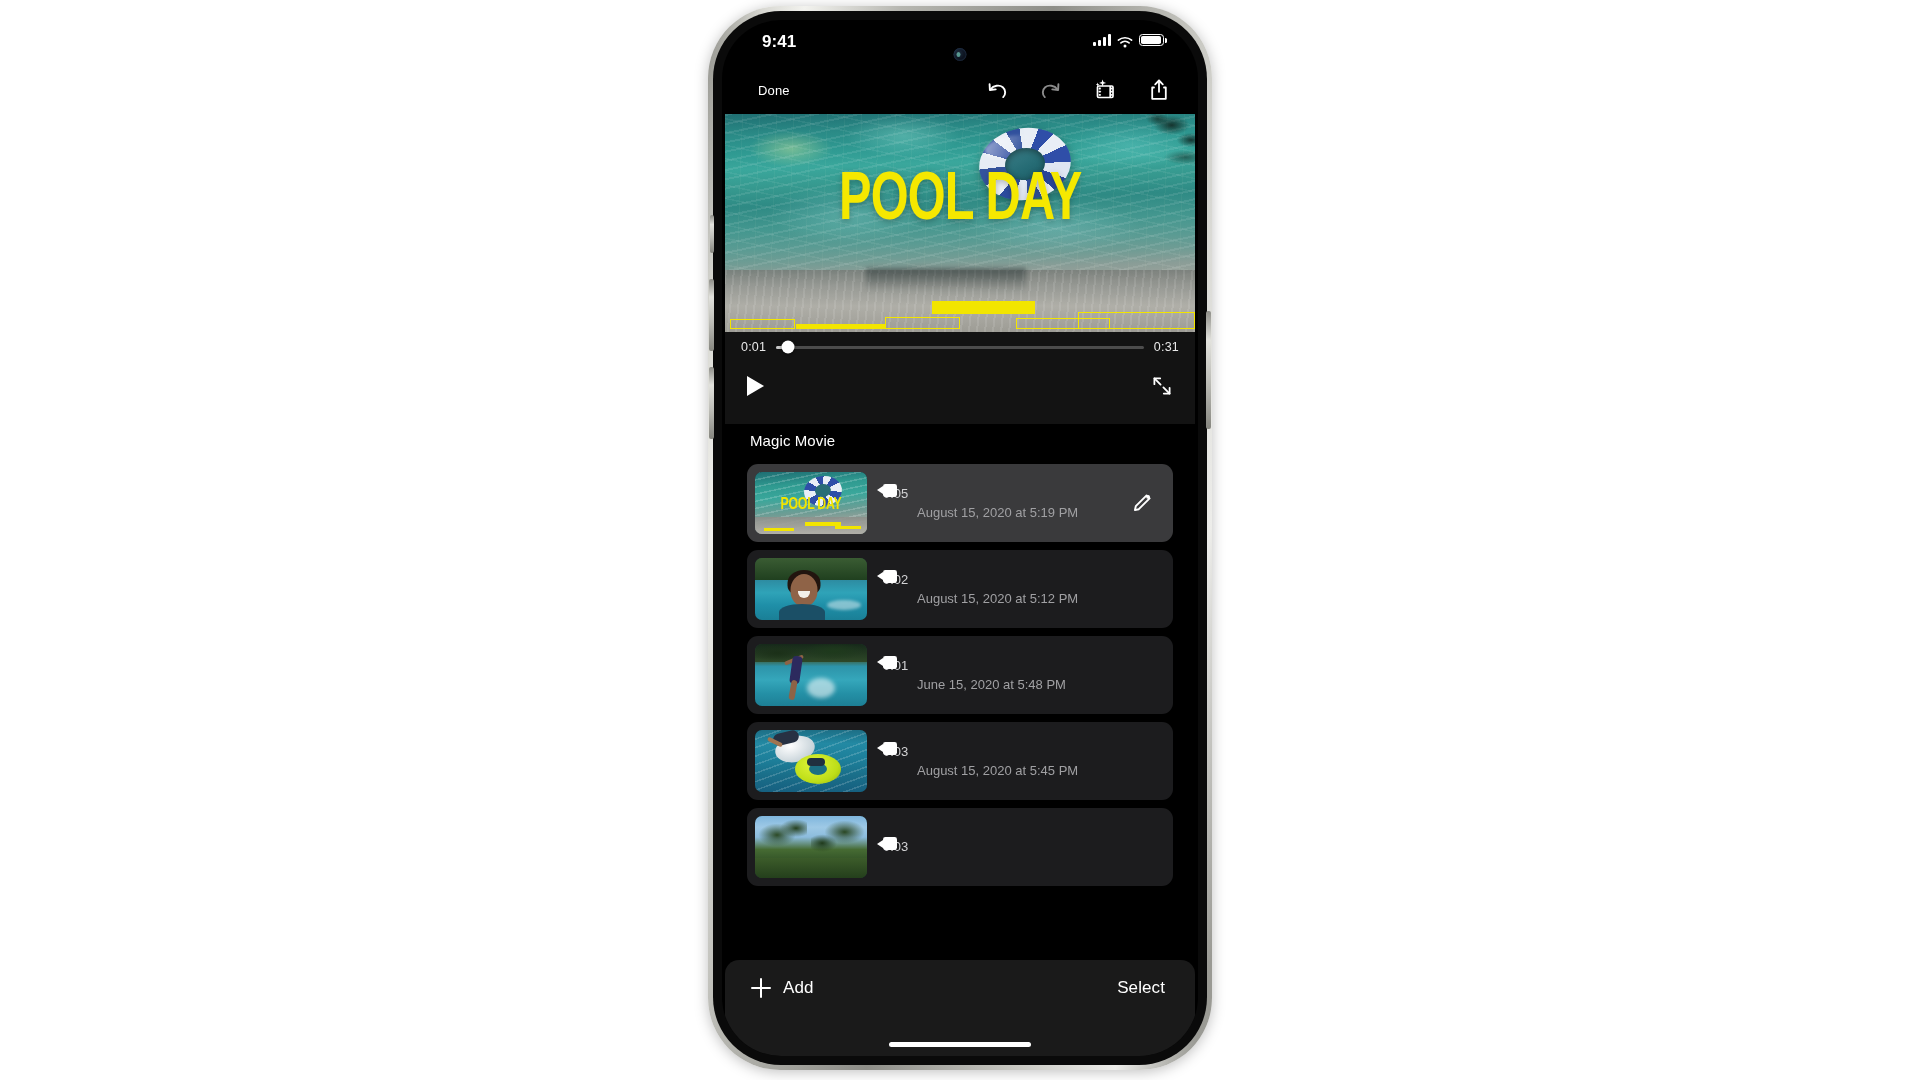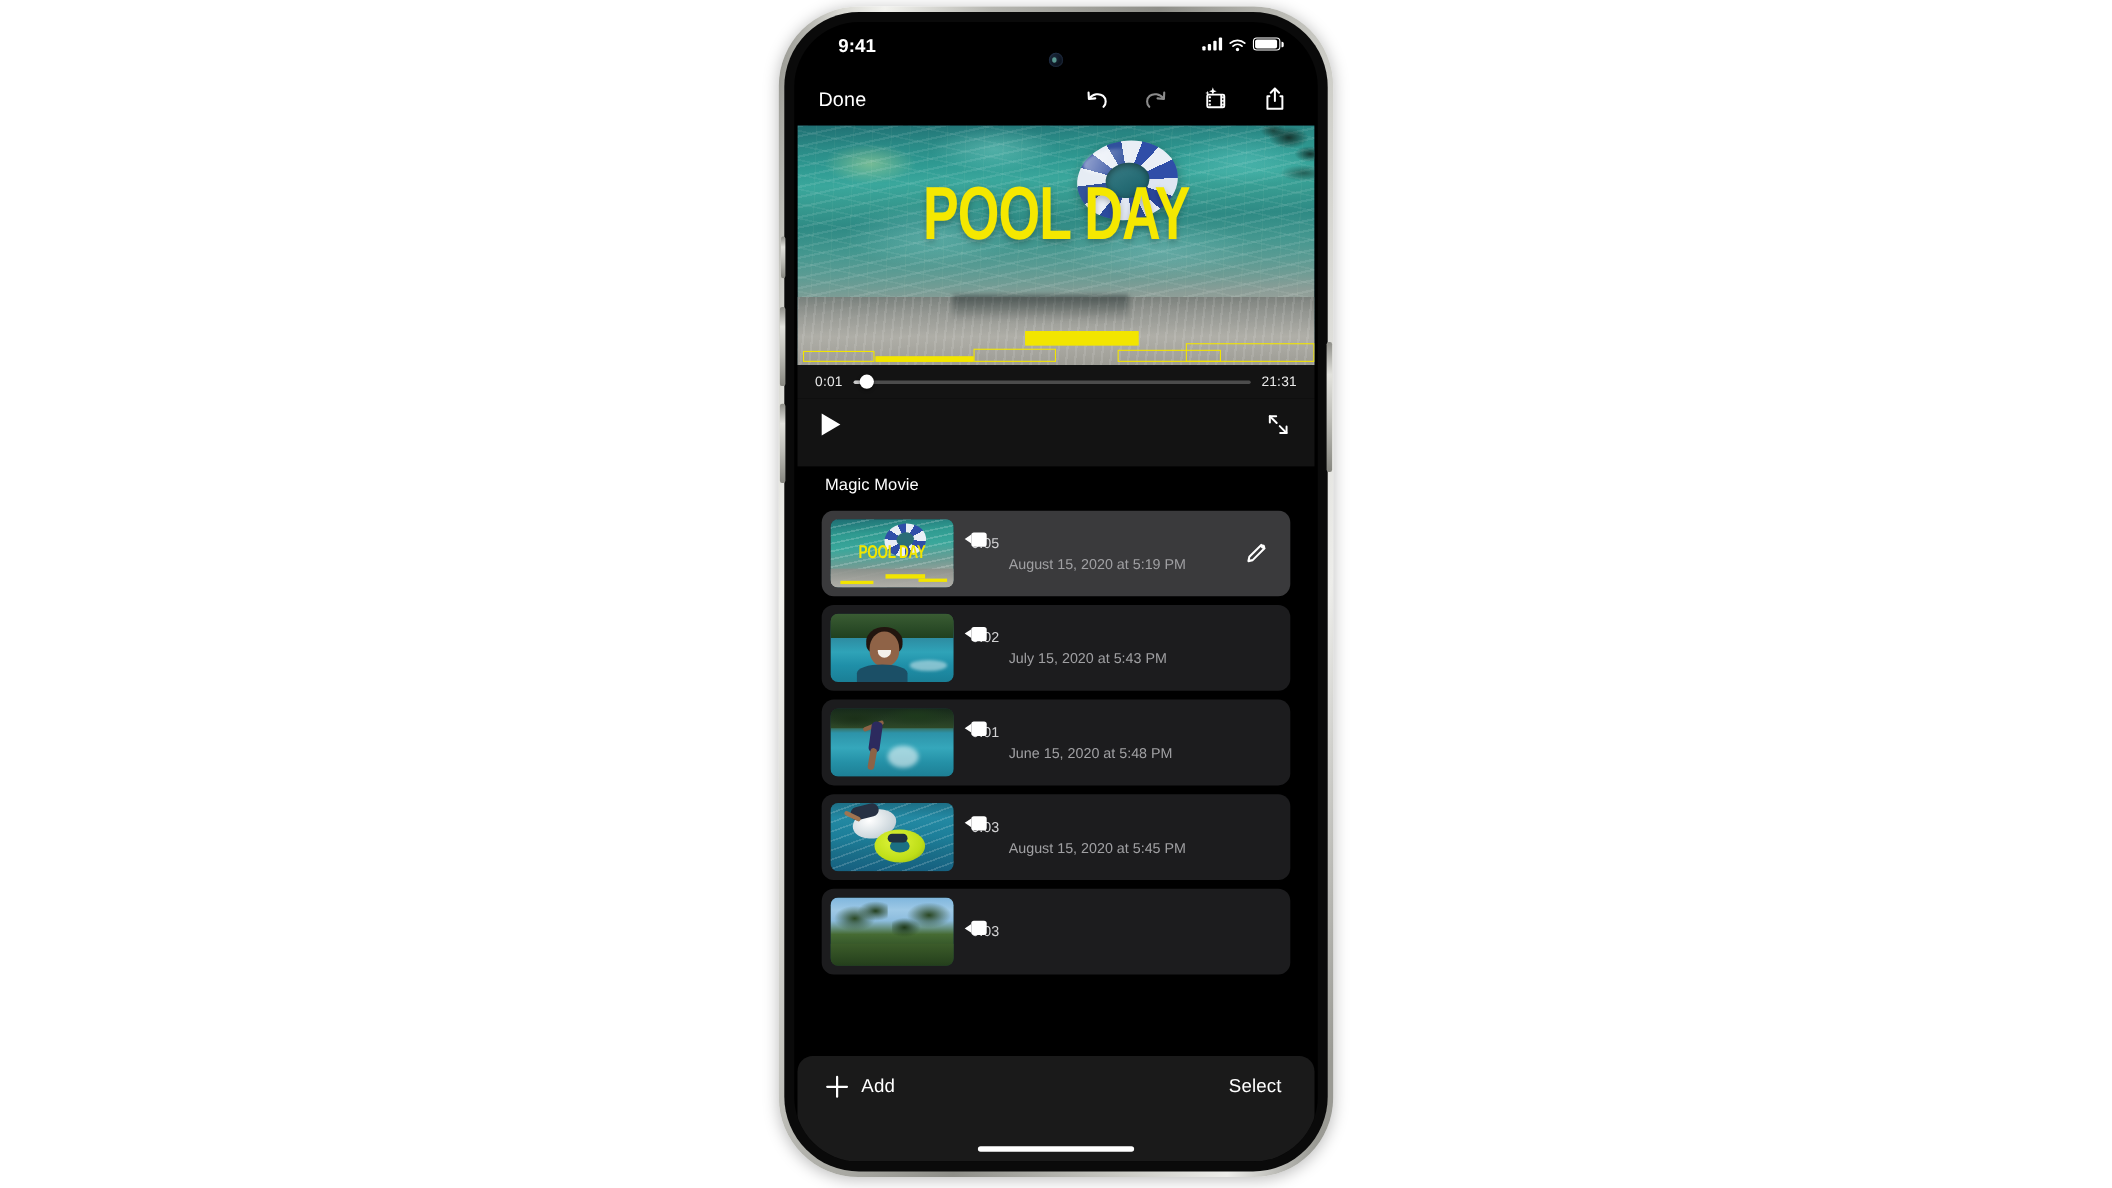--- a/index.html
+++ b/index.html
@@ -117,22 +117,22 @@
   }
 
   
   #topbar {
     position: absolute; left: 0; top: 46px;
     width: 100%; height: 48px;
     display: flex; align-items: center;
     z-index: 18;
   }
   #done-btn {
-    margin-left: 22px;
-    color: #fff; font-size: 18px; letter-spacing: .15px;
+    margin-left: 36px;
+    color: #fff; font-size: 13px; letter-spacing: .15px;
     cursor: pointer;
   }
   #top-actions {
     margin-left: auto; margin-right: 26px;
     display: flex; align-items: center; gap: 28px;
   }
   .ticon { width: 26px; height: 26px; display:block; cursor:pointer; }
   .ticon svg { width: 100%; height: 100%; display:block; }
 
   
@@ -572,21 +572,21 @@
             <span class="eqbar" style="left:75%;  width:25%; height:17px;"></span>
           </div>
         </div>
 
         <div id="scrubrow">
           <span class="tcode">0:01</span>
           <span id="track">
             <span id="track-played"></span>
             <span id="playhead"></span>
           </span>
-          <span class="tcode">21:31</span>
+          <span class="tcode">0:31</span>
         </div>
 
         <div id="ctrlrow">
           <span id="play-btn"></span>
           <span id="expand-btn">
             <svg viewBox="0 0 22 22">
                 <g fill="none" stroke="#fff" stroke-width="1.8" stroke-linecap="round" stroke-linejoin="round">
               <path d="M9.2 3.4H3.4v5.8"></path>
                   <path d="M3.4 3.4 9.6 9.6"></path>
               <path d="M12.8 18.6h5.8v-5.8"></path>
@@ -633,21 +633,21 @@
                 <span class="hair"></span>
                 <span class="head"></span>
                 <span class="smile"></span>
                 <span class="body"></span>
                 <span class="splash"></span>
               </span>
             </span>
             <span class="clip-meta">
               <span class="vid-badge"><i></i><u></u></span>
               <div class="clip-dur">0:02</div>
-              <div class="clip-date">July 15, 2020 at 5:43 PM</div>
+              <div class="clip-date">August 15, 2020 at 5:12 PM</div>
             </span>
           </div>
 
           <div class="clip-row">
             <span class="thumb">
               <span class="t-jump">
                 <span class="canopy"></span>
                 <span class="arm"></span>
                 <span class="person"></span>
                 <span class="leg"></span>

